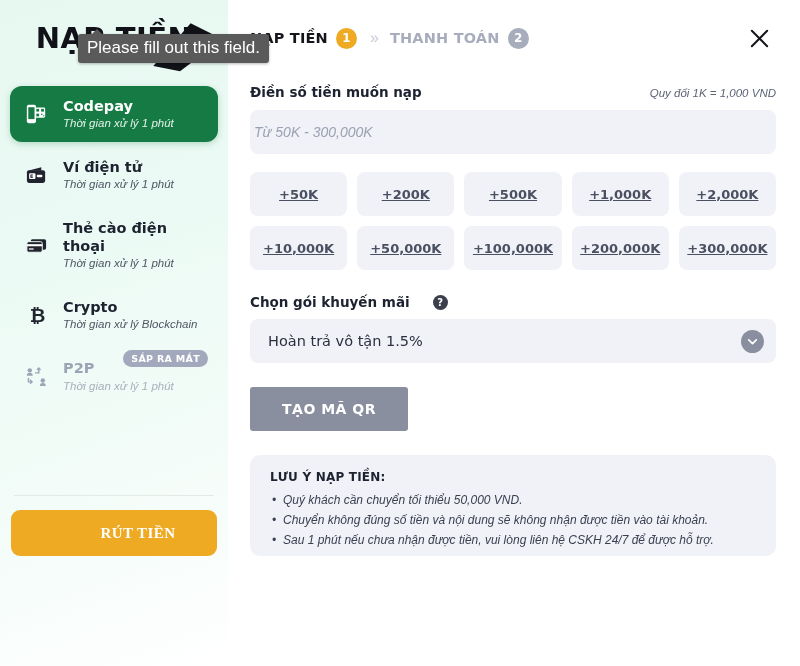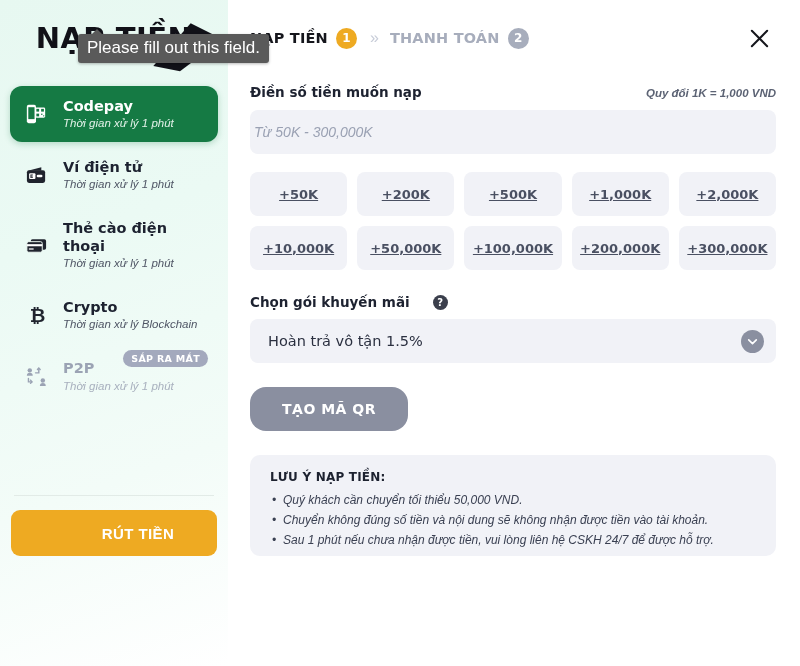--- a/index.html
+++ b/index.html
@@ -126,21 +126,21 @@
     background: #e2ebe7;
     margin: 0 14px 14px 14px;
   }
   .btn-withdraw {
     margin: 0 11px 110px 11px;
     height: 46px;
     border: none;
     border-radius: 9px;
     background: #eeaa22;
     color: #ffffff;
-    font-family: Liberation Sans, sans-serif;
+    font-family: Liberation Serif, serif;
     font-size: 15px;
     font-weight: 700;
     letter-spacing: .4px;
     cursor: pointer;
     padding-left: 48px;
   }
 
   
   .main {
     flex: 1 1 auto;
@@ -200,21 +200,20 @@
   .lbl {
     font-family: "DejaVu Sans", sans-serif;
     font-size: 13.5px;
     font-weight: 700;
     color: #1d2230;
   }
   .lbl-right {
     font-size: 11.5px;
     font-style: italic;
     color: #5c6374;
-    font-weight: bold;
   }
 
   .amount-input {
     width: 100%;
     height: 44px;
     background: #f1f2f7;
     border: none;
     border-radius: 8px;
     padding: 0 4px;
     font-size: 14px;
@@ -282,21 +281,21 @@
     width: 23px; height: 23px;
     border-radius: 50%;
     background: #8a8fa0;
     display: flex; align-items: center; justify-content: center;
   }
 
   .btn-qr {
     margin-top: 24px;
     width: 158px; height: 44px;
     border: none;
-    border-radius: 16px;
+    border-radius: 3px;
     background: #8a8fa0;
     color: #ffffff;
     font-size: 14px;
     font-weight: 700;
     letter-spacing: .5px;
     font-family: "DejaVu Sans", sans-serif;
     cursor: pointer;
   }
 
   .notice {

